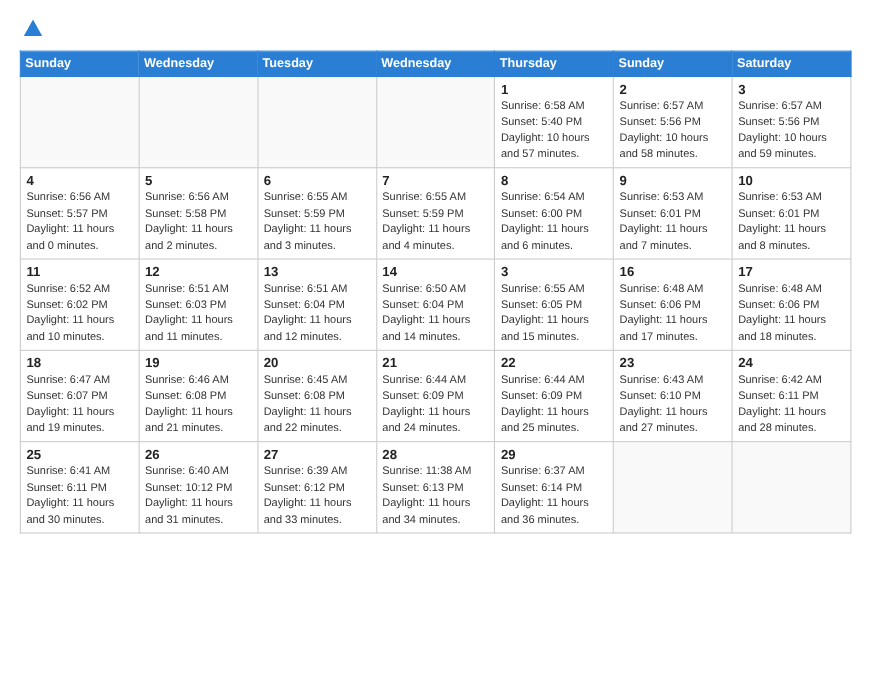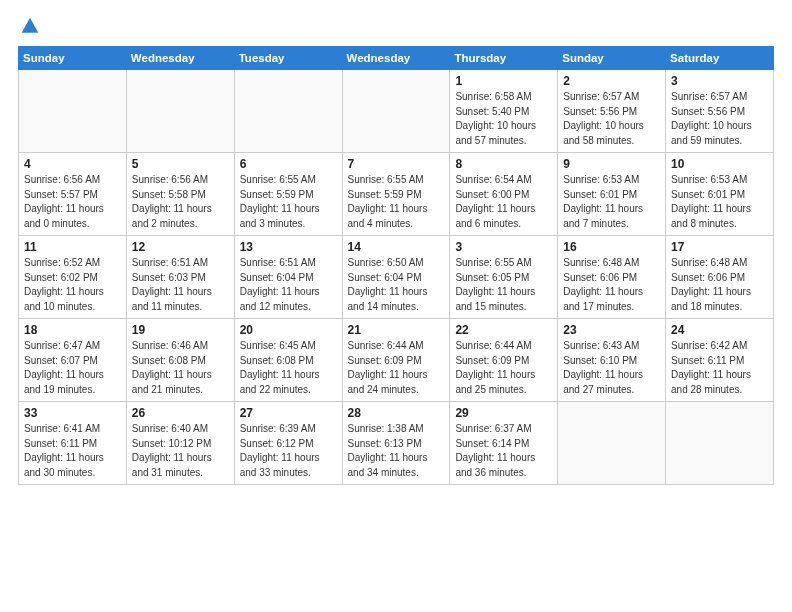--- a/index.html
+++ b/index.html
@@ -304,21 +304,21 @@
           <td>
             <div class="day-num">24</div>
             <div class="day-info">Sunrise: 6:42 AM
 Sunset: 6:11 PM
 Daylight: 11 hours
 and 28 minutes.</div>
           </td>
         </tr>
         <tr>
           <td>
-            <div class="day-num">33</div>
+            <div class="day-num">25</div>
             <div class="day-info">Sunrise: 6:41 AM
 Sunset: 6:11 PM
 Daylight: 11 hours
 and 30 minutes.</div>
           </td>
           <td>
             <div class="day-num">26</div>
             <div class="day-info">Sunrise: 6:40 AM
 Sunset: 10:12 PM
 Daylight: 11 hours
@@ -326,21 +326,21 @@
           </td>
           <td>
             <div class="day-num">27</div>
             <div class="day-info">Sunrise: 6:39 AM
 Sunset: 6:12 PM
 Daylight: 11 hours
 and 33 minutes.</div>
           </td>
           <td>
             <div class="day-num">28</div>
-            <div class="day-info">Sunrise: 1:38 AM
+            <div class="day-info">Sunrise: 11:38 AM
 Sunset: 6:13 PM
 Daylight: 11 hours
 and 34 minutes.</div>
           </td>
           <td>
             <div class="day-num">29</div>
             <div class="day-info">Sunrise: 6:37 AM
 Sunset: 6:14 PM
 Daylight: 11 hours
 and 36 minutes.</div>

